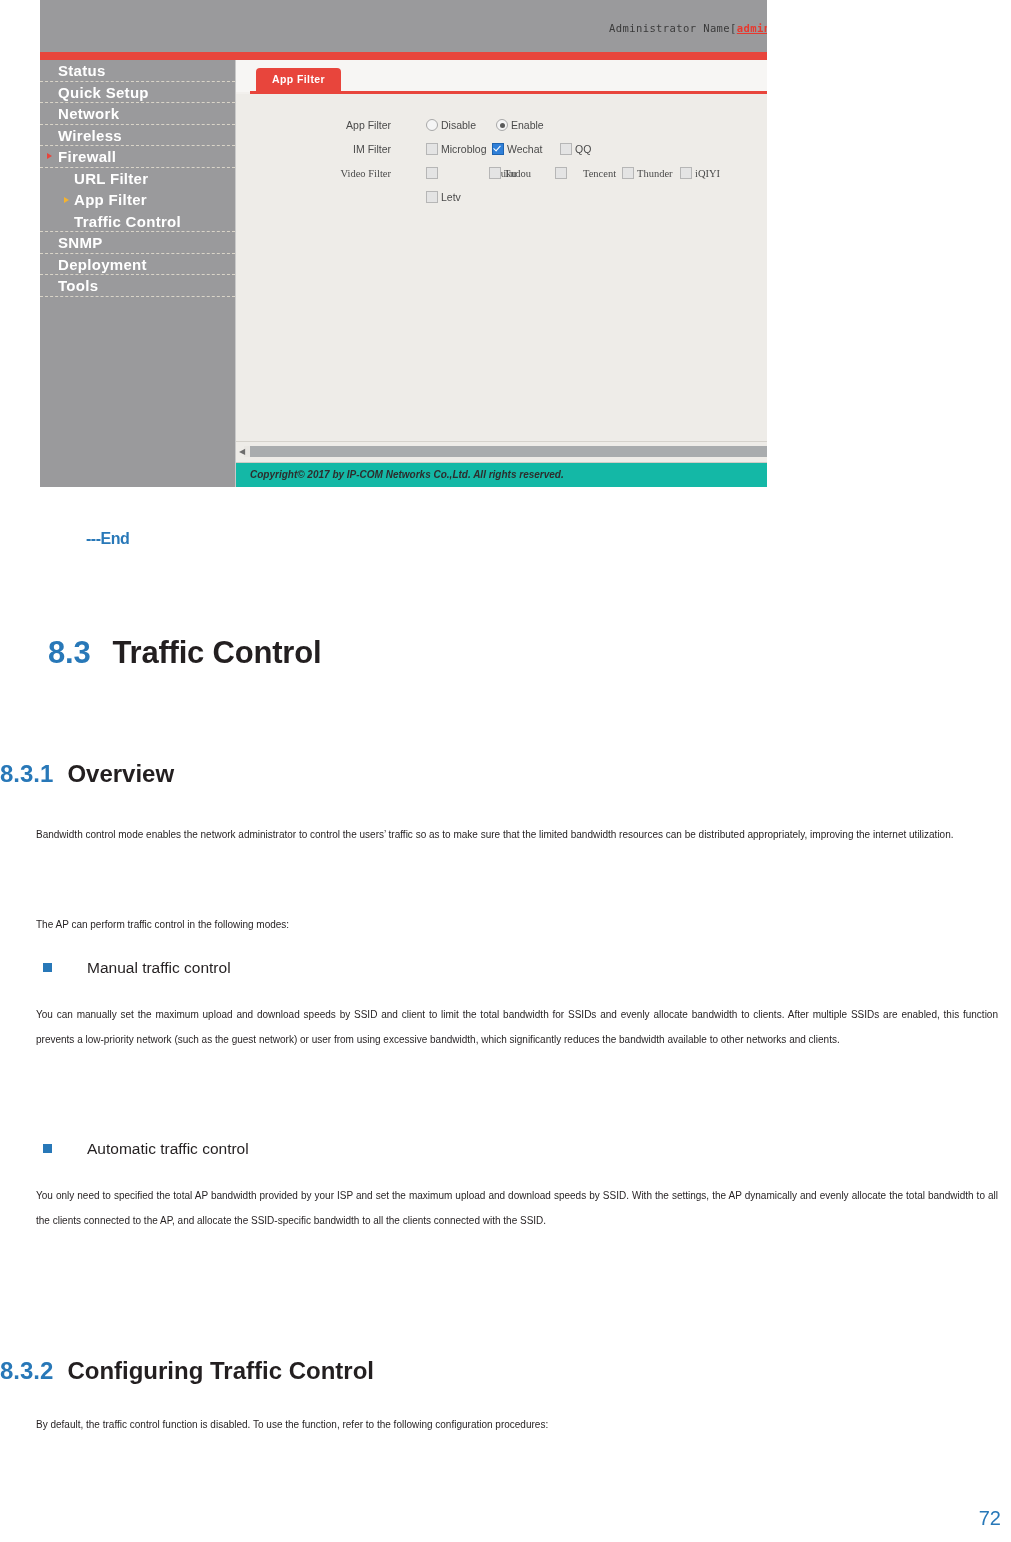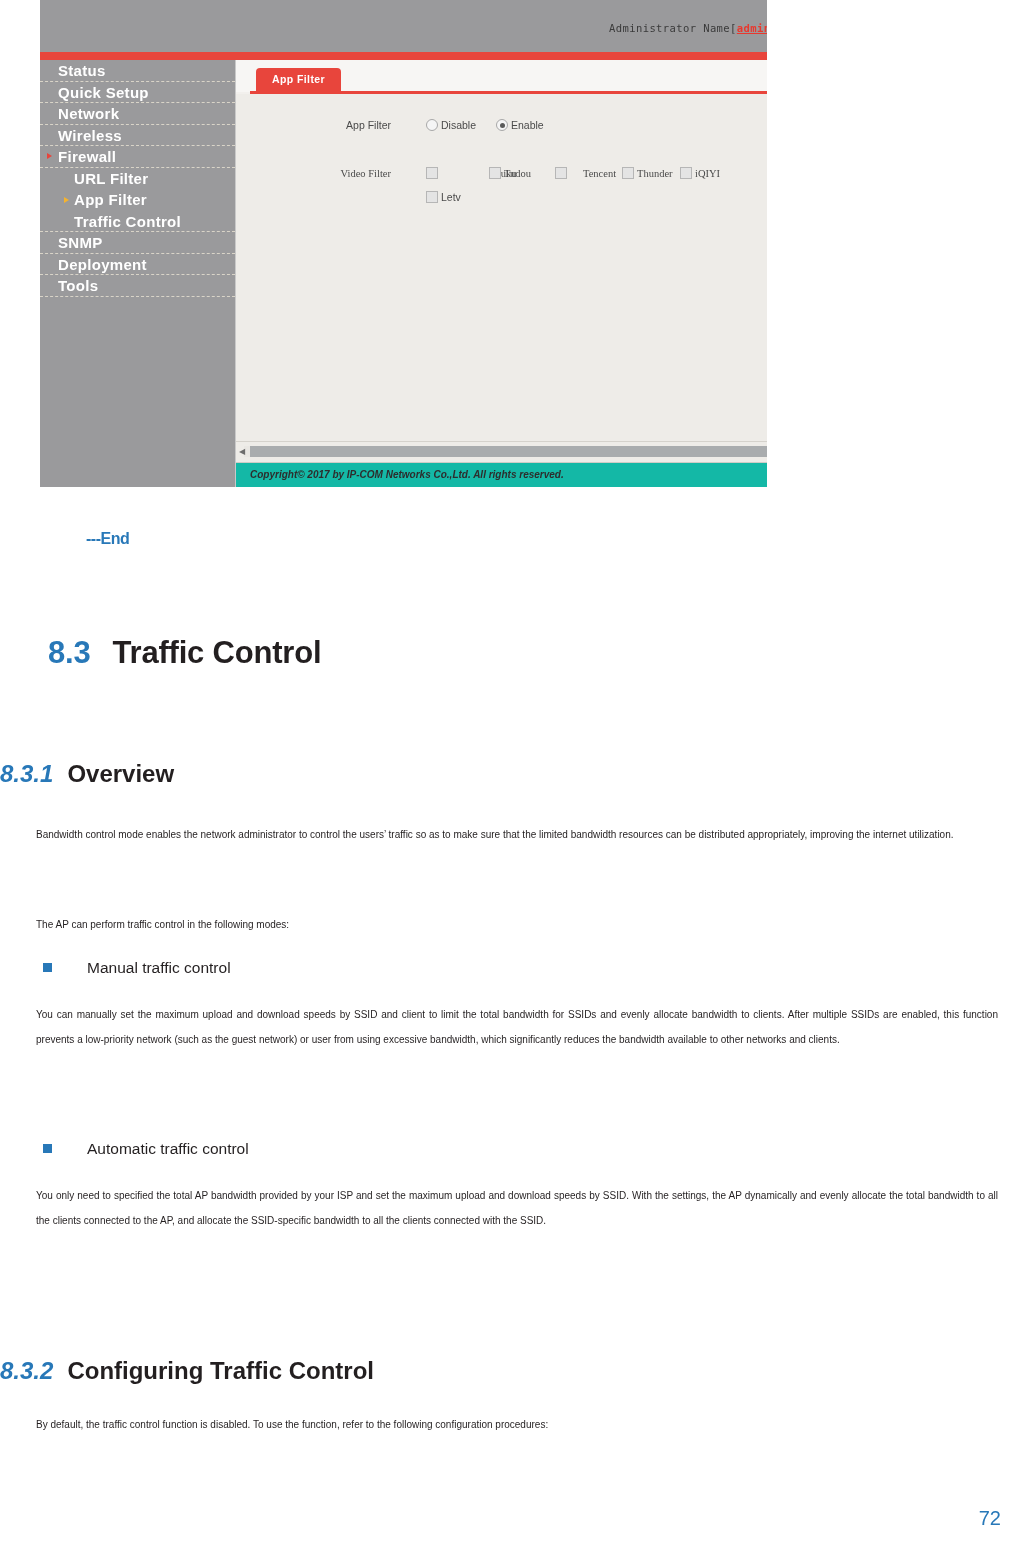--- a/index.html
+++ b/index.html
@@ -285,21 +285,21 @@
   }
   .h2 .num { color: #2878b8; margin-right: 22px; }
   .h3 {
     position: absolute;
     left: 0;
     width: 1011px;
     font-size: 24px;
     font-weight: bold;
     color: #231f20;
   }
-  .h3 .num { color: #2878b8; margin-right: 14px; font-style: italic; }
+  .h3 .num { color: #2878b8; margin-right: 14px; }
 
   p.body {
     position: absolute;
     left: 36px;
     width: 962px;
     margin: 0;
     font-size: 10px;
     line-height: 25px;
     text-align: justify;
     color: #231f20;
@@ -373,20 +373,37 @@
               <span class="radio"></span>
               <span>Disable</span>
             </span>
           <span class="opt">
               <span class="radio checked"></span>
               <span>Enable</span>
             </span>
         </span>
       </div>
 
+      <div class="form-row" style="top:44px; width:100%;">
+        <span class="form-label" style="left:20px;">IM Filter</span>
+        <span class="opt-group">
+          <span class="opt" style="width:66px;">
+              <span class="cbox"></span>
+              <span>Microblog</span>
+            </span>
+          <span class="opt" style="width:68px;">
+              <span class="cbox checked"></span>
+              <span>Wechat</span>
+            </span>
+          <span class="opt">
+              <span class="cbox"></span>
+              <span>QQ</span>
+            </span>
+        </span>
+      </div>
 
       <div class="form-row" style="top:68px; width:100%;font-family:Liberation Serif, serif;">
         <span class="form-label" style="left:20px;">Video Filter</span>
         <span class="opt-group">
           <span class="opt" style="width:63px;gap:48px;">
               <span class="cbox"></span>
               <span>Youku</span>
             </span>
           <span class="opt" style="width:66px;">
               <span class="cbox"></span>

